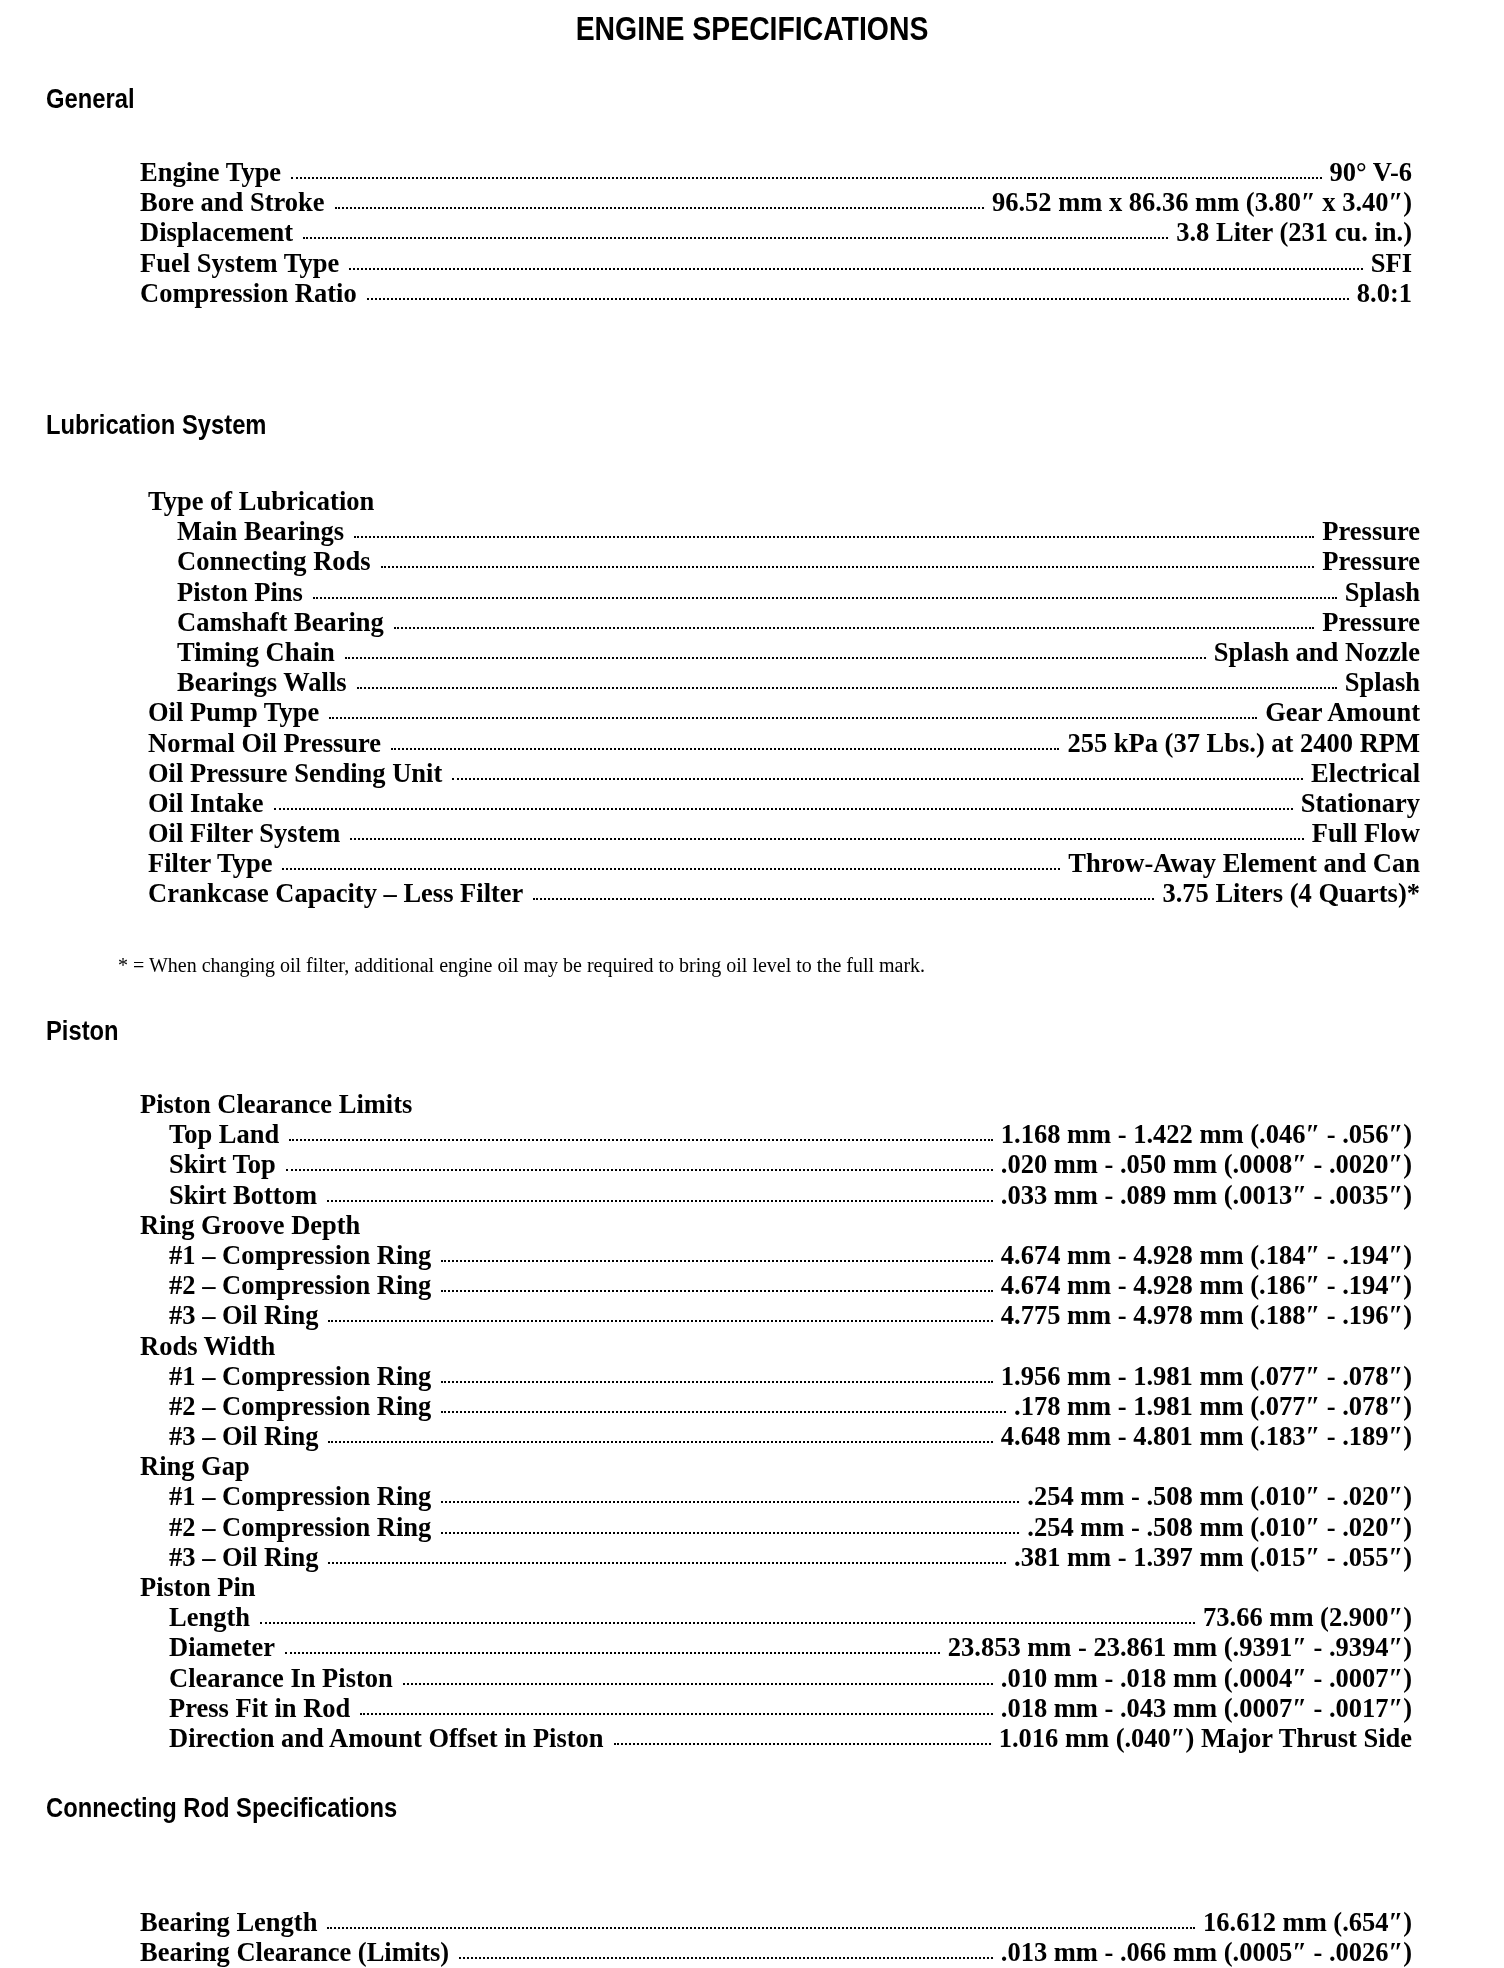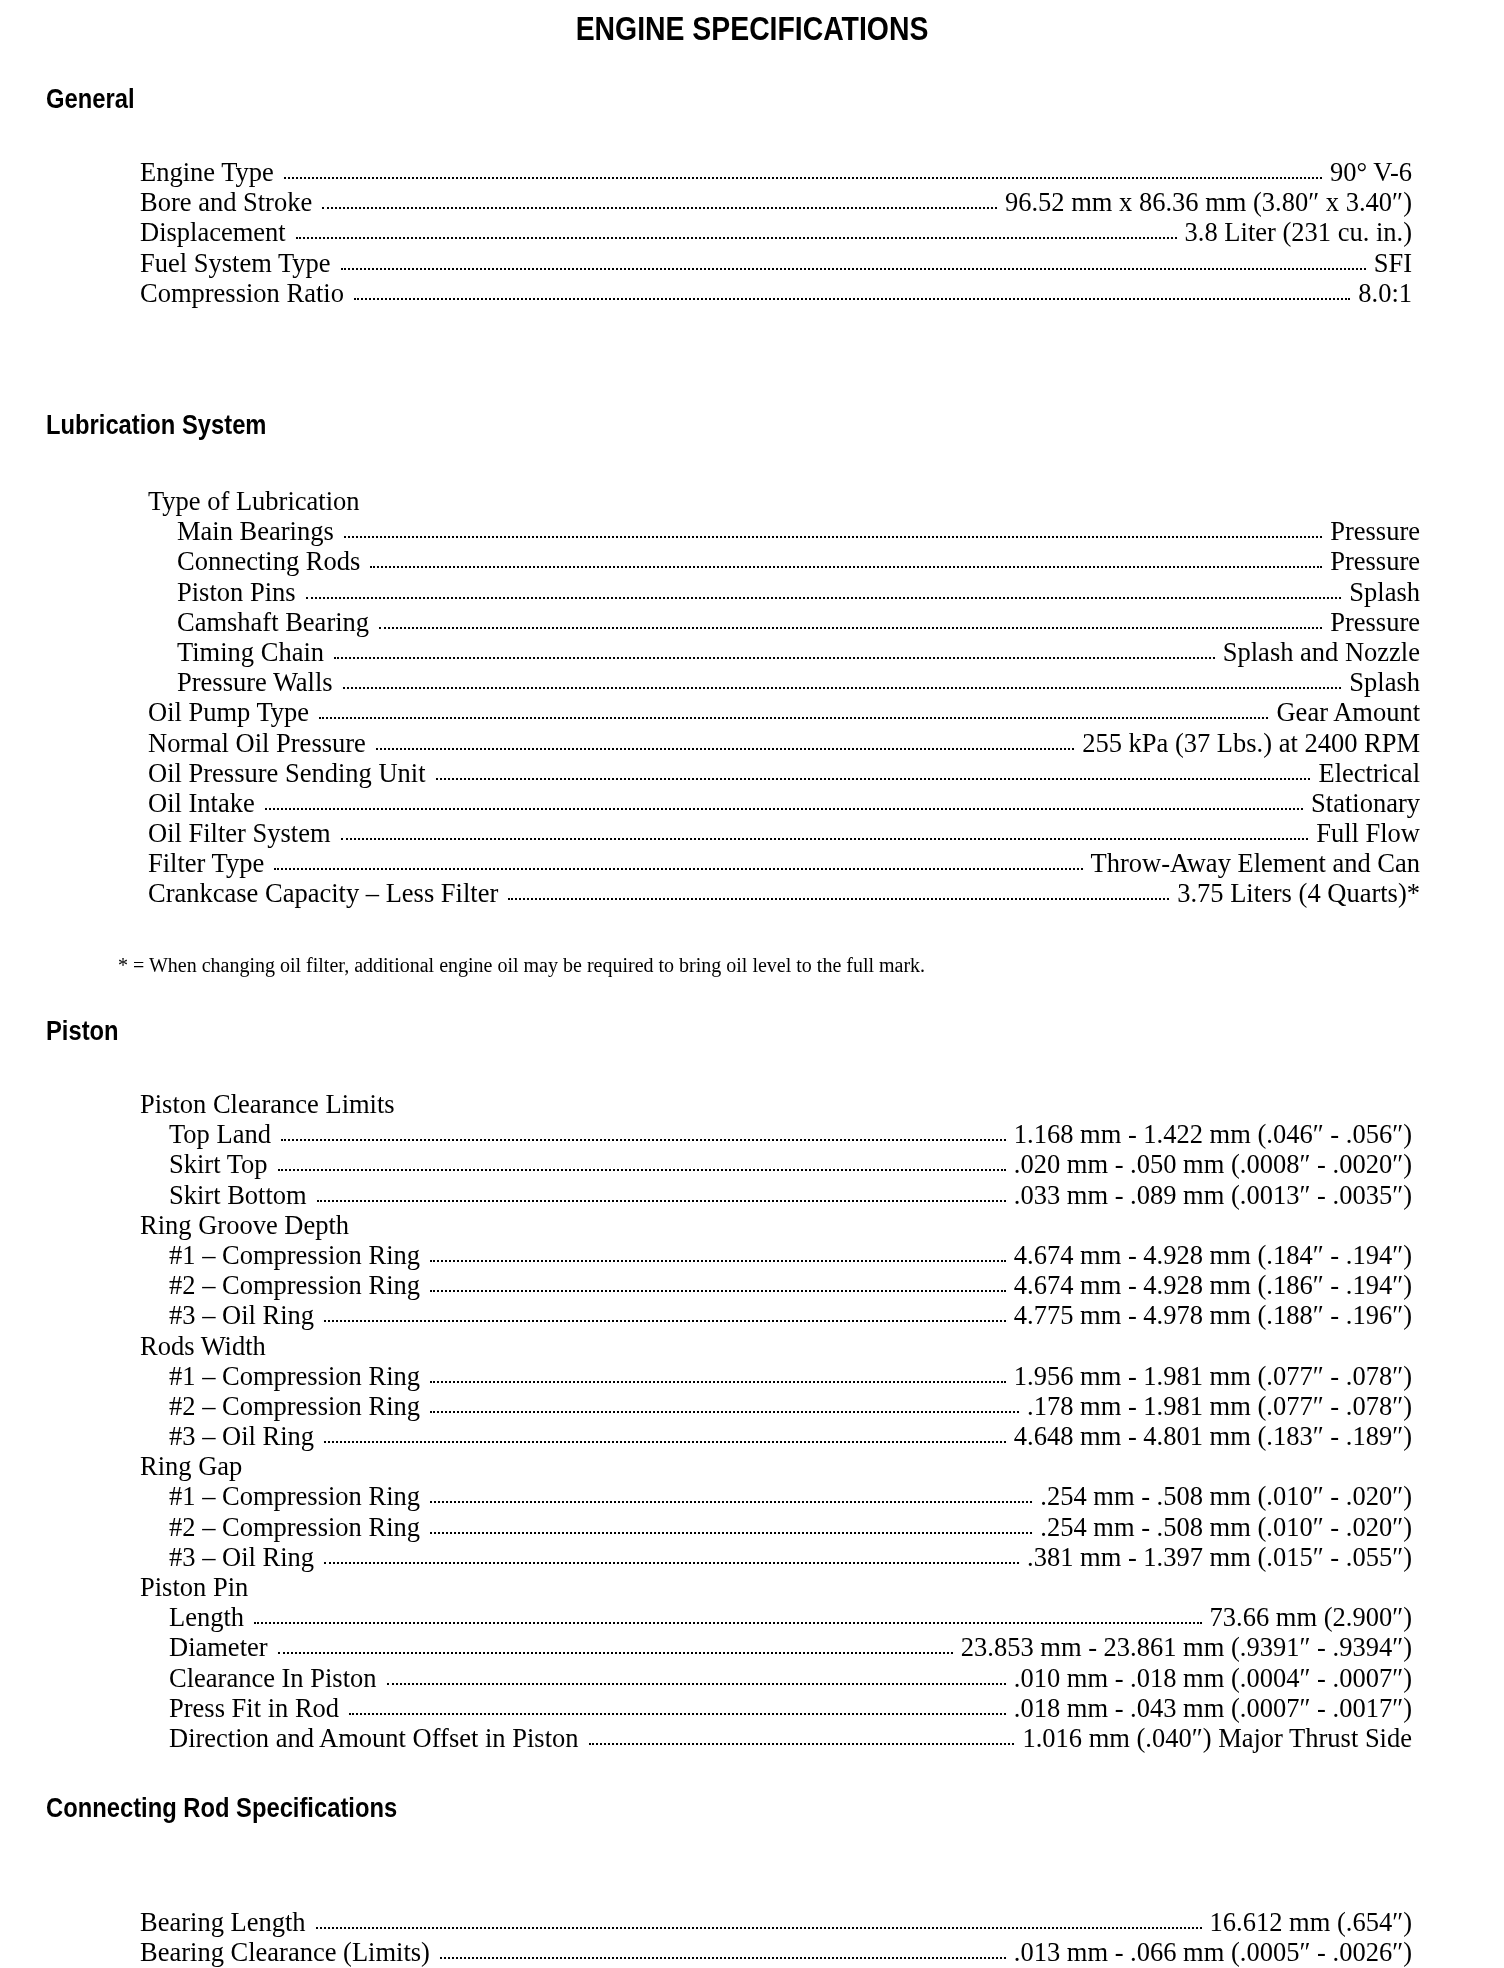--- a/index.html
+++ b/index.html
@@ -13,21 +13,21 @@
     font-family: "Liberation Sans", "DejaVu Sans", sans-serif;
     font-weight: bold; font-size: 33px; letter-spacing: 0px;
     transform: scaleX(0.86); transform-origin: center;
   }
   .section-heading {
     position: absolute; left: 46px;
     font-family: "Liberation Sans", "DejaVu Sans", sans-serif;
     font-weight: bold; font-size: 27px;
     transform: scaleX(0.88); transform-origin: left;
   }
-  .spec-block { position: absolute; left: 140px; width: 1272px; }
+  .spec-block { position: absolute; left: 140px; width: 1272px; font-weight: bold; }
   .row {
     display: flex; align-items: baseline;
     font-size: 26.5px; line-height: 30.2px; height: 30.2px;
     white-space: nowrap;
   }
   .row.indent .label { padding-left: 29px; }
   .row .label { flex: 0 0 auto; }
   .row .leader {
     flex: 1 1 auto; overflow: hidden; margin: 0 8px 0 10px;
     border-bottom: 2.5px dotted #000; height: 0; align-self: baseline;
@@ -97,21 +97,21 @@
       <span class="label">Camshaft Bearing</span>
       <span class="leader"></span>
       <span class="value">Pressure</span>
     </div>
     <div class="row indent">
       <span class="label">Timing Chain</span>
       <span class="leader"></span>
       <span class="value">Splash and Nozzle</span>
     </div>
     <div class="row indent">
-      <span class="label">Pressure Walls</span>
+      <span class="label">Bearings Walls</span>
       <span class="leader"></span>
       <span class="value">Splash</span>
     </div>
     <div class="row">
       <span class="label">Oil Pump Type</span>
       <span class="leader"></span>
       <span class="value">Gear Amount</span>
     </div>
     <div class="row">
       <span class="label">Normal Oil Pressure</span>

